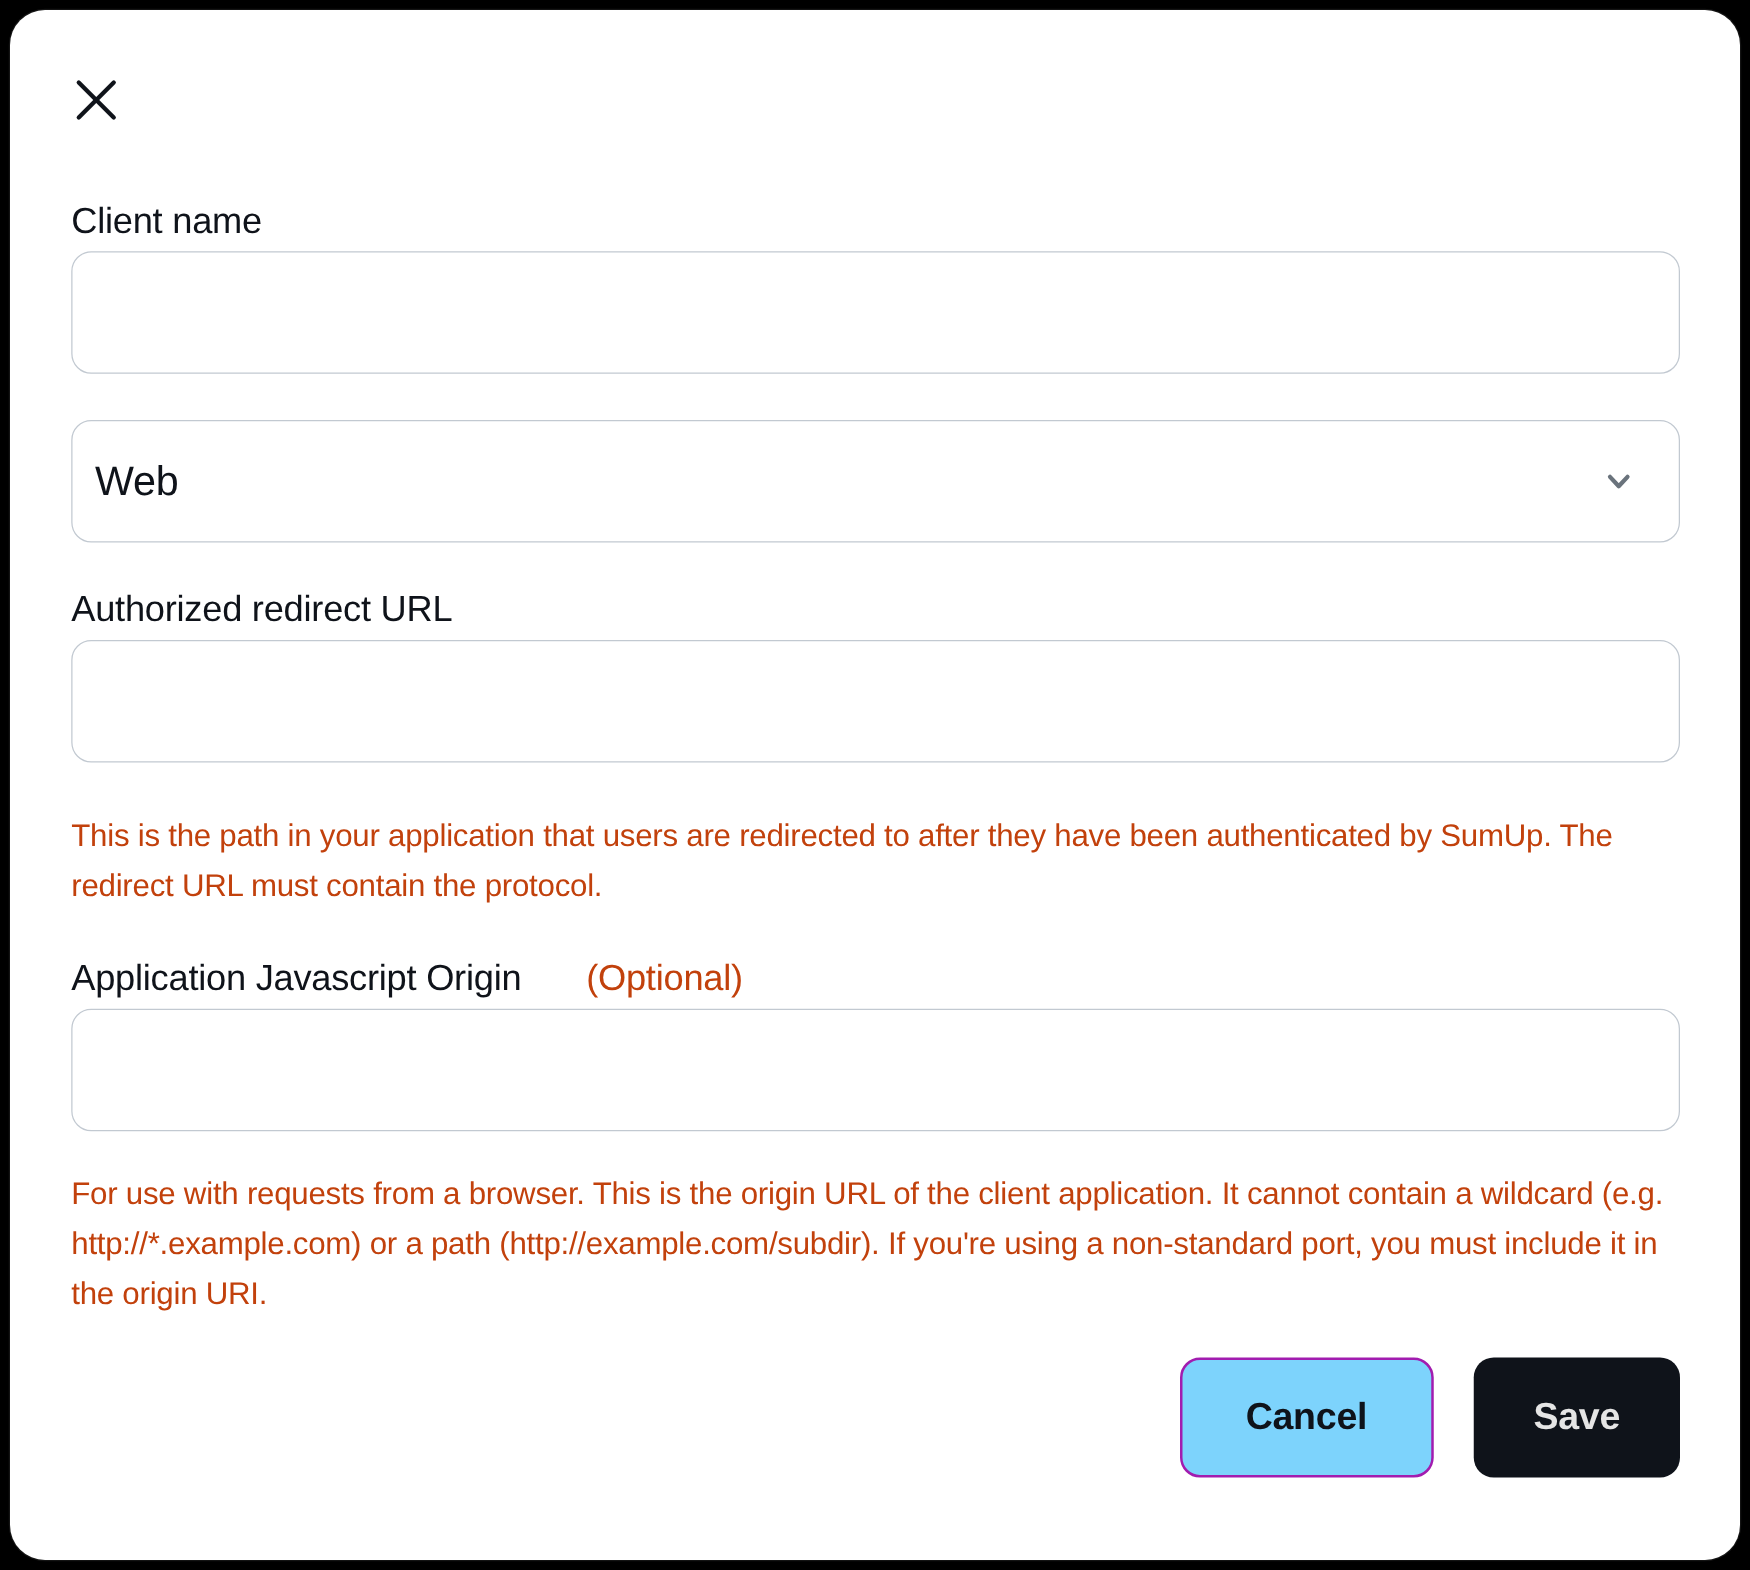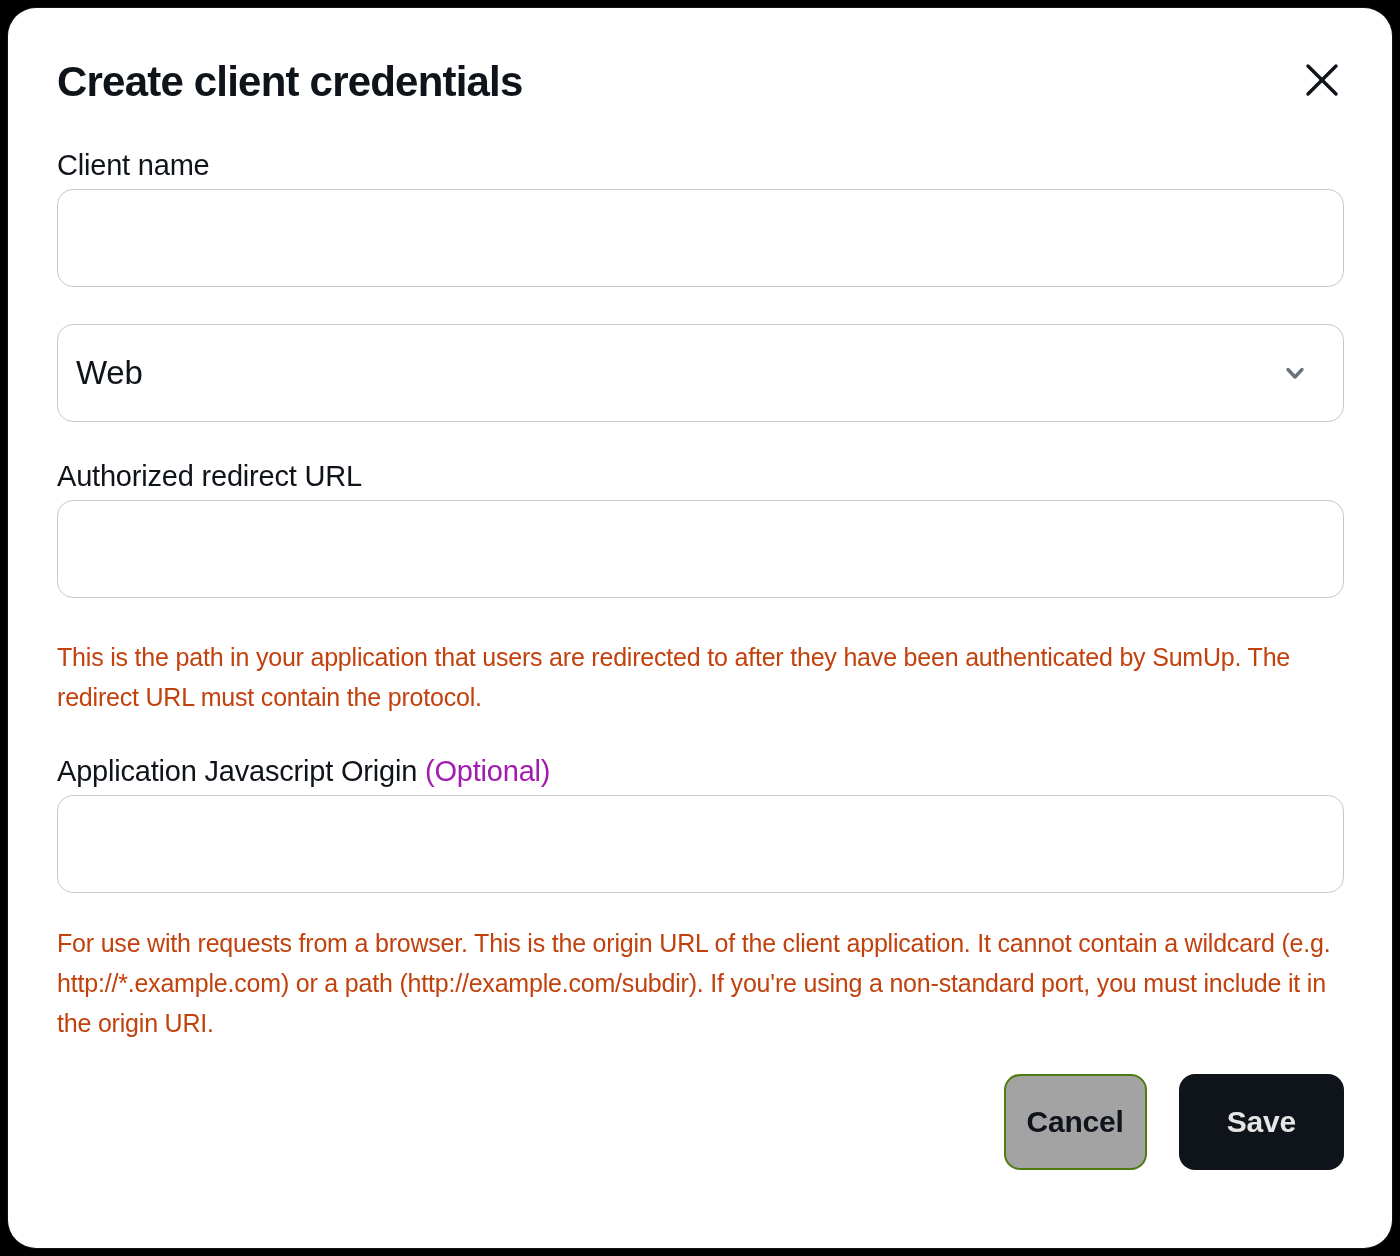--- a/index.html
+++ b/index.html
@@ -43,29 +43,29 @@
     margin: 6px 2px 0 0;
     width: 40px; height: 40px;
     cursor: pointer;
     display: flex;
     align-items: center;
     justify-content: center;
   }
   .close-btn svg { display: block; }
 
   .field-group { margin-top: 37px; }
-  .field-group.first { margin-top: 38px; }
+  .field-group.first { margin-top: 60px; }
   .field-label {
     font-size: 29px;
     letter-spacing: -0.2px;
     line-height: 34px;
     margin-bottom: 7px;
     color: #0f131a;
   }
-  .optional { color: #a21caf; }
+  .optional { color: #c2410c; margin-left: 44px; }
 
   .text-input {
     display: block;
     width: 100%;
     height: 98px;
     box-sizing: border-box;
     border: 1.5px solid #c2c9d1;
     border-radius: 16px;
     background: #ffffff;
     font-family: "Liberation Sans", "DejaVu Sans", sans-serif;
@@ -124,40 +124,39 @@
     font-size: 30px;
     font-weight: bold;
     letter-spacing: -0.2px;
     cursor: pointer;
     display: inline-flex;
     align-items: center;
     justify-content: center;
     box-sizing: border-box;
   }
   .btn-secondary {
-    background: #a3a3a3;
-    color: #0f131a;
-    border: 2px solid #4d7c0f;
-    padding: 0 21px;
+    background: #7dd3fc;
+    color: #0f131a;
+    border: 2px solid #a21caf;
+    padding: 0 51px;
   }
   .btn-primary {
     background: #0f131a;
     color: #e5e5e5;
     border: none;
     padding: 0 48px;
   }
 </style>
 </head>
 <body>
 
 <div class="stage">
   <div class="modal">
 
     <div class="modal-header">
-      <h1 class="modal-title">Create client credentials</h1>
       <button class="close-btn" aria-label="Close">
         <span>
           <svg width="36" height="36" viewBox="0 0 36 36">
             <line x1="4" y1="4" x2="32" y2="32" stroke="#0f131a" stroke-width="3.4" stroke-linecap="round"></line>
             <line x1="32" y1="4" x2="4" y2="32" stroke="#0f131a" stroke-width="3.4" stroke-linecap="round"></line>
           </svg>
         </span>
       </button>
     </div>
 

